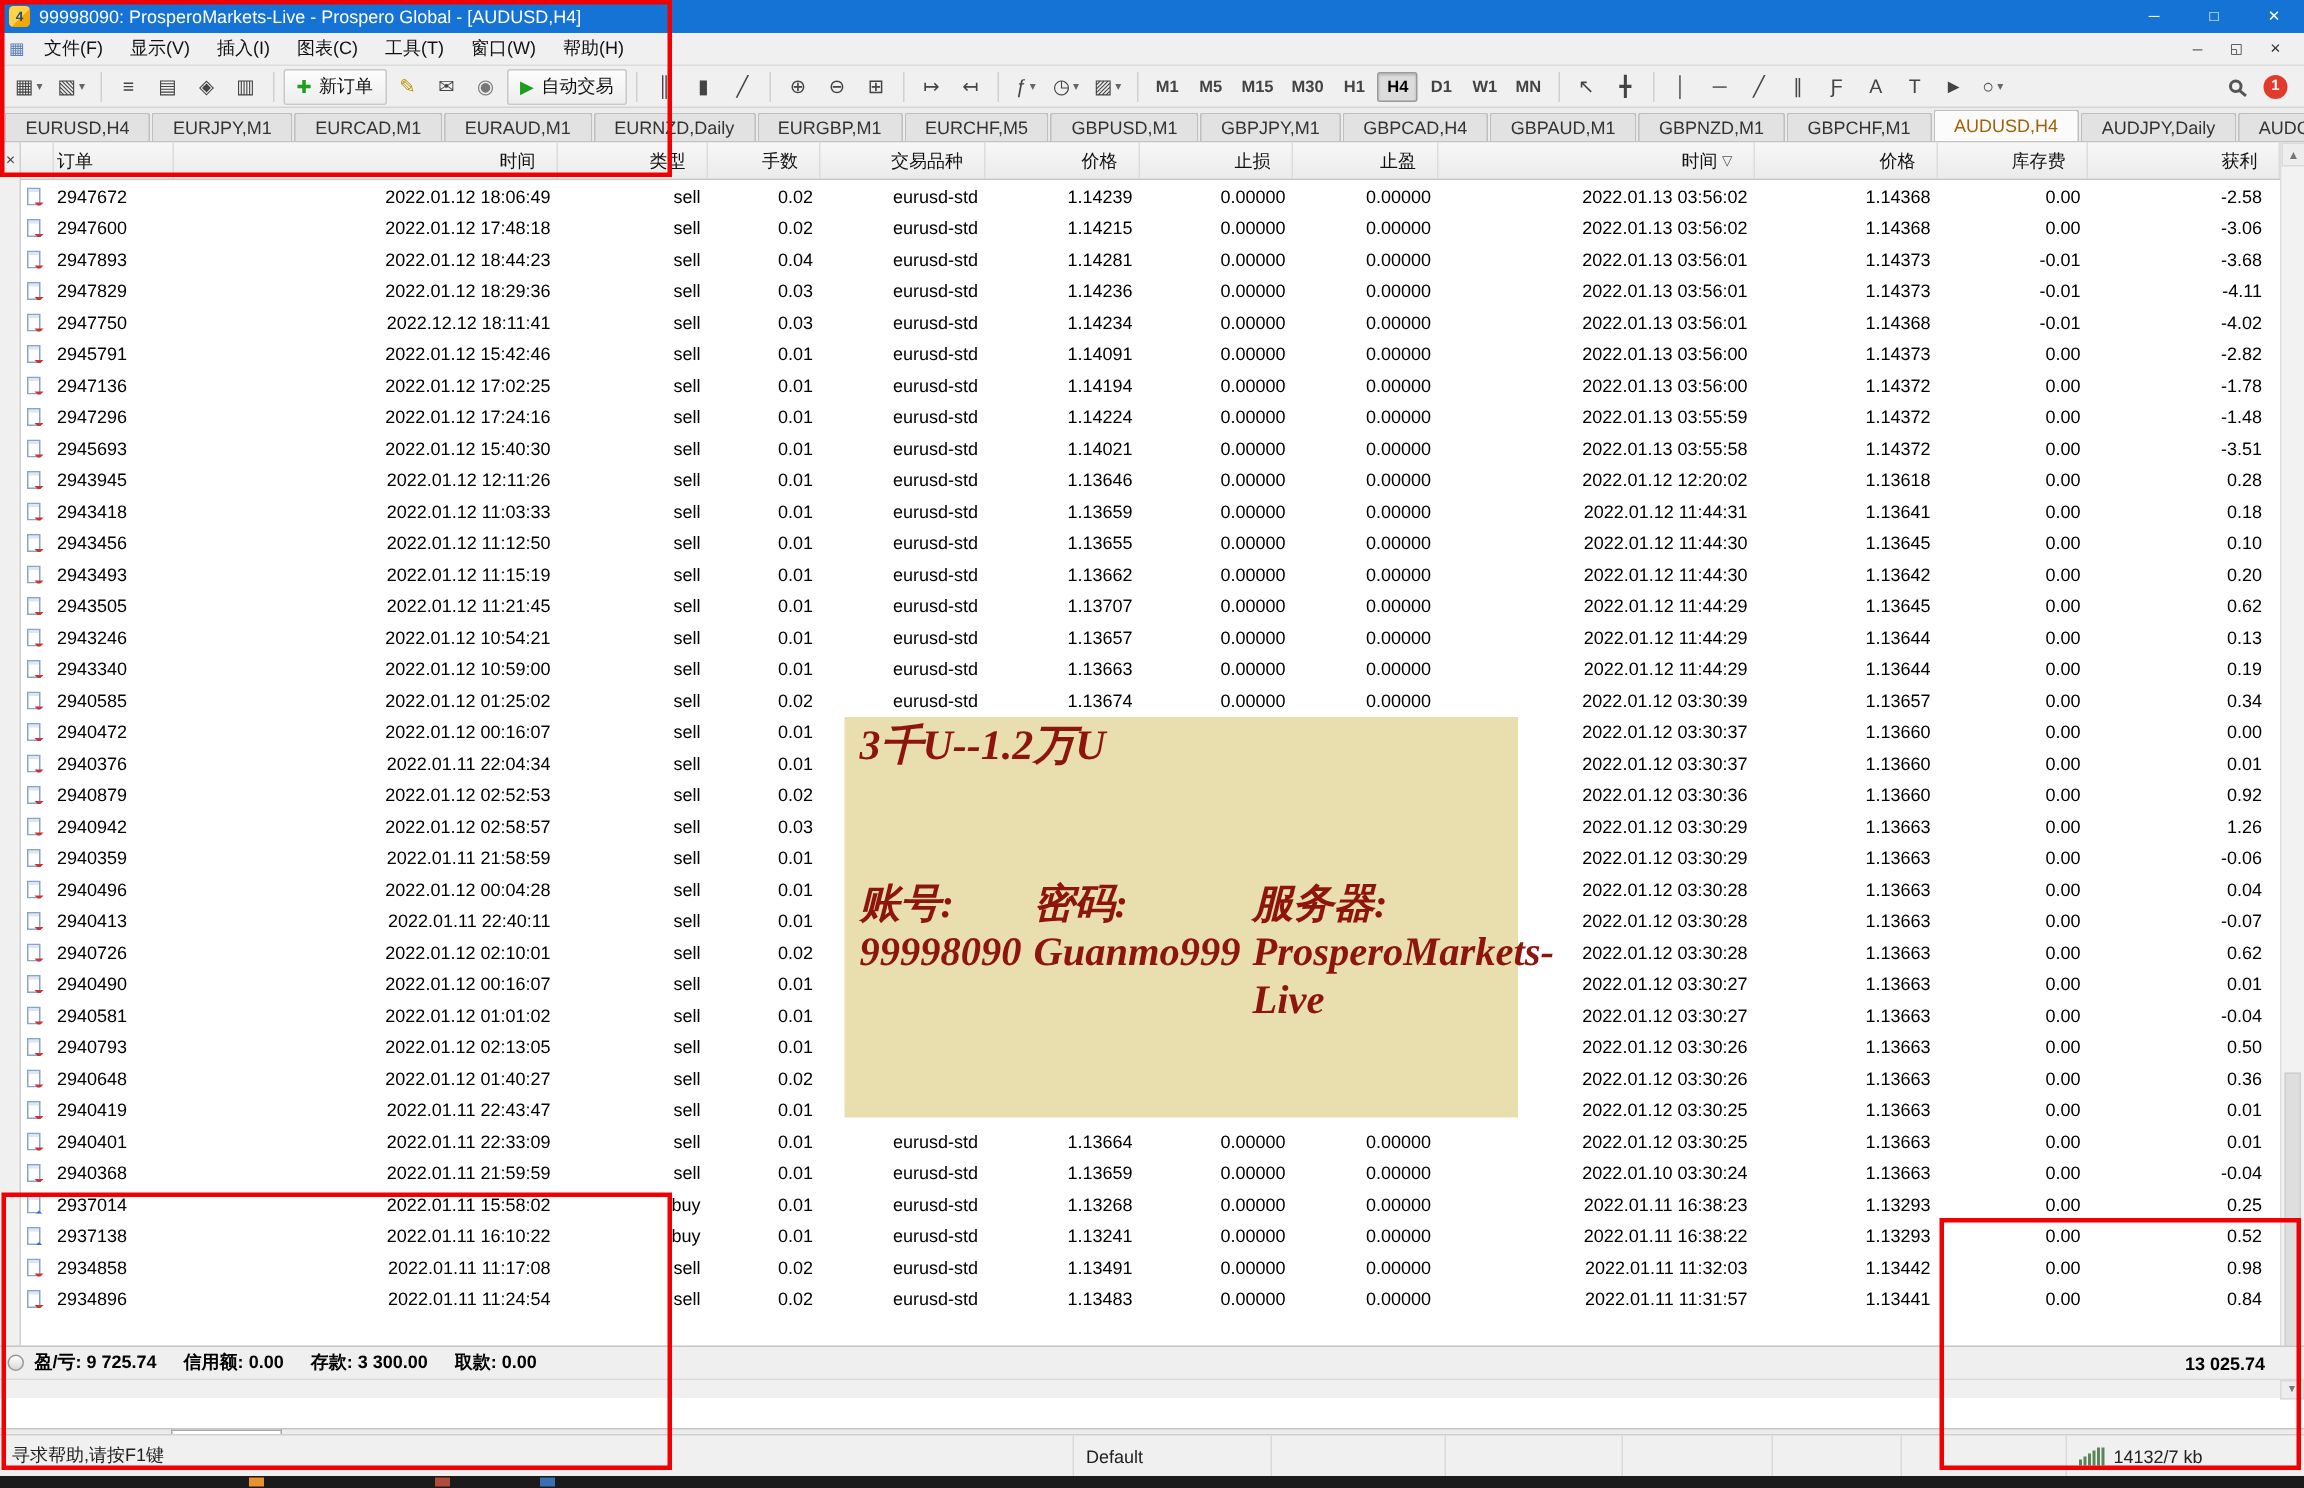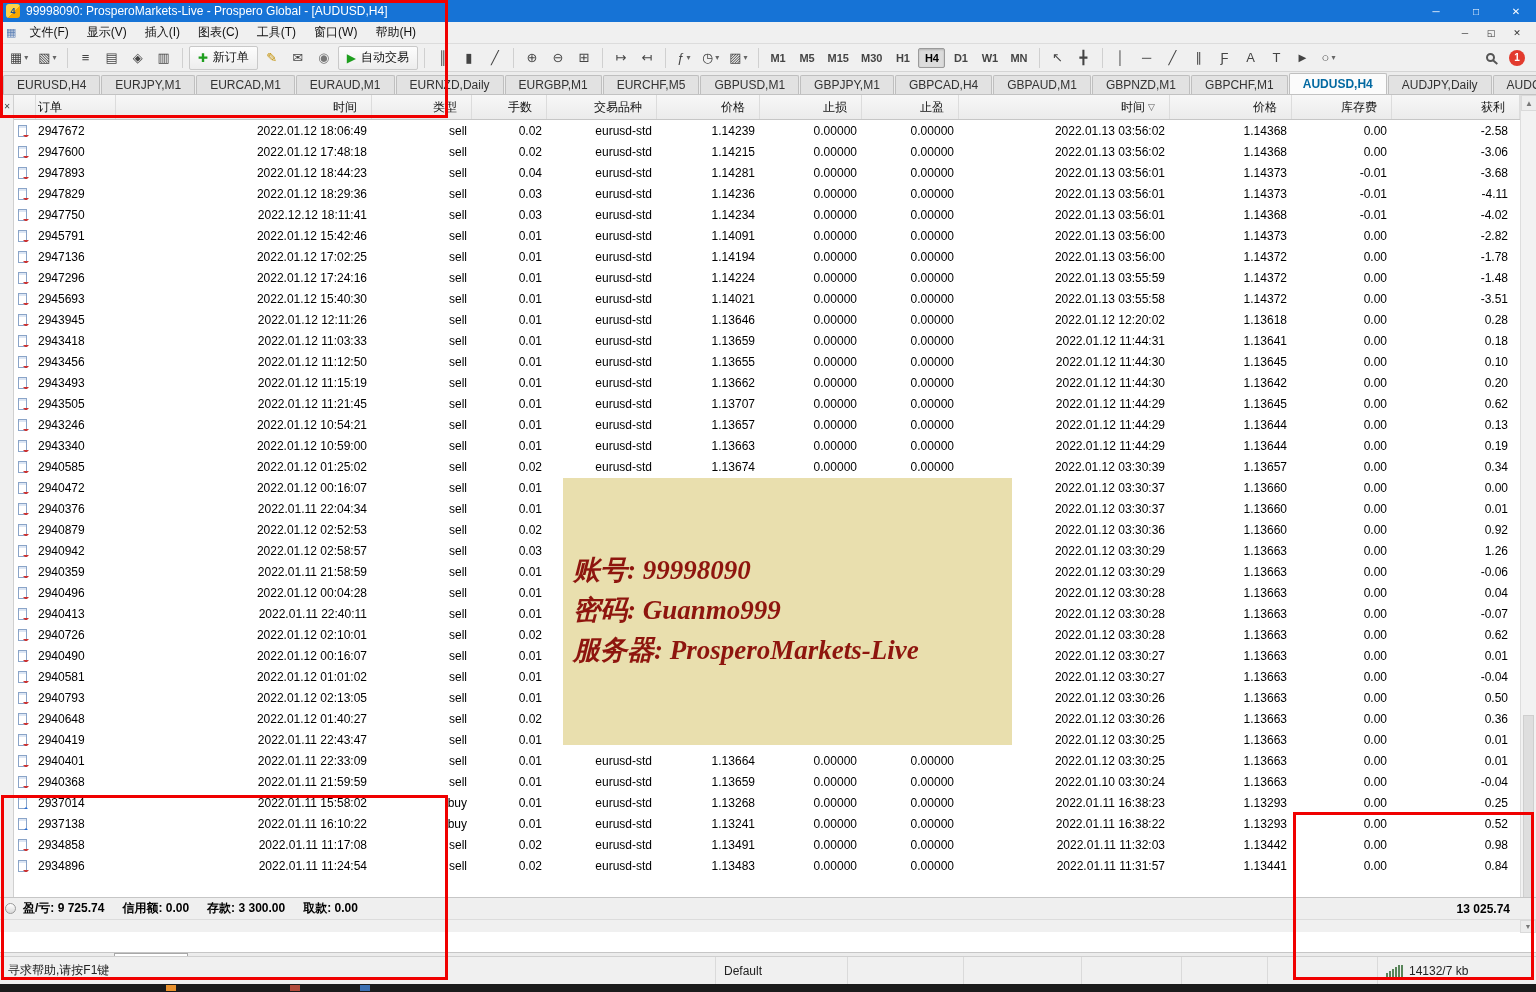--- a/index.html
+++ b/index.html
@@ -34,21 +34,21 @@
   .tfbtn { height:20px; min-width:27px; padding:0 4px; font-size:11px; font-weight:bold; color:#444; display:flex; align-items:center; justify-content:center; margin:0 1px; border:1px solid transparent; border-radius:2px; }
   .tfbtn.active { background:#dcdcdc; border-color:#9a9a9a; color:#000; box-shadow:inset 0 1px 2px rgba(0,0,0,.2); }
   .tspacer { flex:1; }
   .mag { width:9px; height:9px; border:2px solid #555; border-radius:50%; position:relative; display:inline-block; }
   .mag::after { content:""; position:absolute; width:6px; height:2px; background:#555; right:-5px; bottom:-3px; transform:rotate(40deg); }
   .notif { width:16px; height:16px; border-radius:50%; background:#e23b2e; color:#fff; font-size:10px; font-weight:bold; display:flex; align-items:center; justify-content:center; margin:0 6px; }
 
   
   .symtabs { position:absolute; left:0; top:72px; width:1536px; height:23px; background:#ececec; border-bottom:1px solid #c2c2c2; display:flex; align-items:flex-end; padding:2px 2px 0 3px; }
   .symtab { height:19px; padding:0 13px; display:flex; align-items:center; font-size:12px; color:#333; background:#e2e2e2; border:1px solid #bfbfbf; border-bottom:none; border-radius:2px 2px 0 0; margin-right:1px; white-space:nowrap; }
-  .symtab.active { background:#fbfbfb; font-weight:bold; color:#0369a1; height:21px; }
+  .symtab.active { background:#fbfbfb; font-weight:normal; color:#a16207; height:21px; }
 
   
   .rail { position:absolute; left:0; top:95px; width:14px; height:837px; background:#f0f0f0; border-right:1px solid #d0d0d0; }
   .rail-close { width:14px; height:22px; display:flex; align-items:center; justify-content:center; font-size:8px; color:#444; }
   .thead { position:absolute; left:14px; top:95px; width:1506px; height:25px; background:linear-gradient(#f7f7f7,#ebebeb); border-bottom:1px solid #c6c6c6; display:grid; grid-template-columns:22px 80px 256px 100px 75px 110px 103px 102px 97px 211px 122px 100px 128px; font-size:12px; }
   .hcell { display:flex; align-items:center; justify-content:flex-end; padding-right:14px; border-right:1px solid #dcdcdc; height:100%; color:#111; gap:3px; overflow:hidden; }
   .hcell.h1 { justify-content:flex-start; padding-left:2px; }
   .hcell .filter { font-size:9px; color:#555; }
   .h0 { border-right:1px solid #dcdcdc; }
   .tbody { position:absolute; left:14px; top:120px; width:1506px; height:777px; background:#fff; }
@@ -88,21 +88,21 @@
   .bars { display:flex; align-items:flex-end; gap:1px; margin-right:6px; }
   .bars span { display:inline-block; width:2px; background:#58855a; }
 
   
   .taskbar { position:absolute; left:0; top:984px; width:1536px; height:8px; background:#1b1b1b; }
   .blip { position:absolute; top:1px; height:6px; width:10px; }
 
   
   .note { position:absolute; left:563px; top:478px; width:449px; height:267px; background:#e9dfae; z-index:40; padding:4px 10px; font-family:"Liberation Serif","DejaVu Serif",serif; font-style:italic; font-weight:bold; color:#8e150e; }
   .note-headline { font-size:28px; line-height:32px; }
-  .note-creds { margin-top:72px; display:flex; flex-direction:column; gap:8px; font-size:27px; line-height:32px; }
+  .note-creds { margin-top:72px; display:flex; flex-direction:row; gap:8px; font-size:27px; line-height:32px; }
   .anno { position:absolute; border:3px solid #f00000; z-index:60; }
   .anno1 { left:0; top:0; width:448px; height:118px; }
   .anno2 { left:1px; top:795px; width:447px; height:185px; }
   .anno3 { left:1293px; top:812px; width:241px; height:168px; }
 </style>
 </head>
 <body>
 
 <div class="screen">
 
@@ -1020,20 +1020,21 @@
     </div>
   </div>
 
   <div class="taskbar">
     <span class="blip" style="left:166px;background:#e8912d;"></span>
     <span class="blip" style="left:290px;background:#b24a3a;"></span>
     <span class="blip" style="left:360px;background:#3a6fb2;"></span>
   </div>
 
   <div class="note">
+    <div class="note-headline">3千U--1.2万U</div>
     <div class="note-creds">
       <div>账号: 99998090</div>
       <div>密码: Guanmo999</div>
       <div>服务器: ProsperoMarkets-Live</div>
     </div>
   </div>
 
   <div class="anno anno1"></div>
   <div class="anno anno2"></div>
   <div class="anno anno3"></div>

